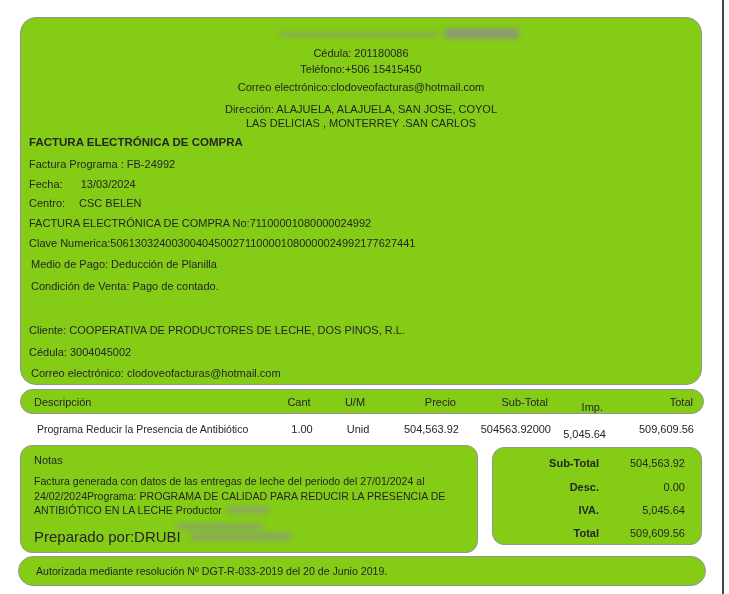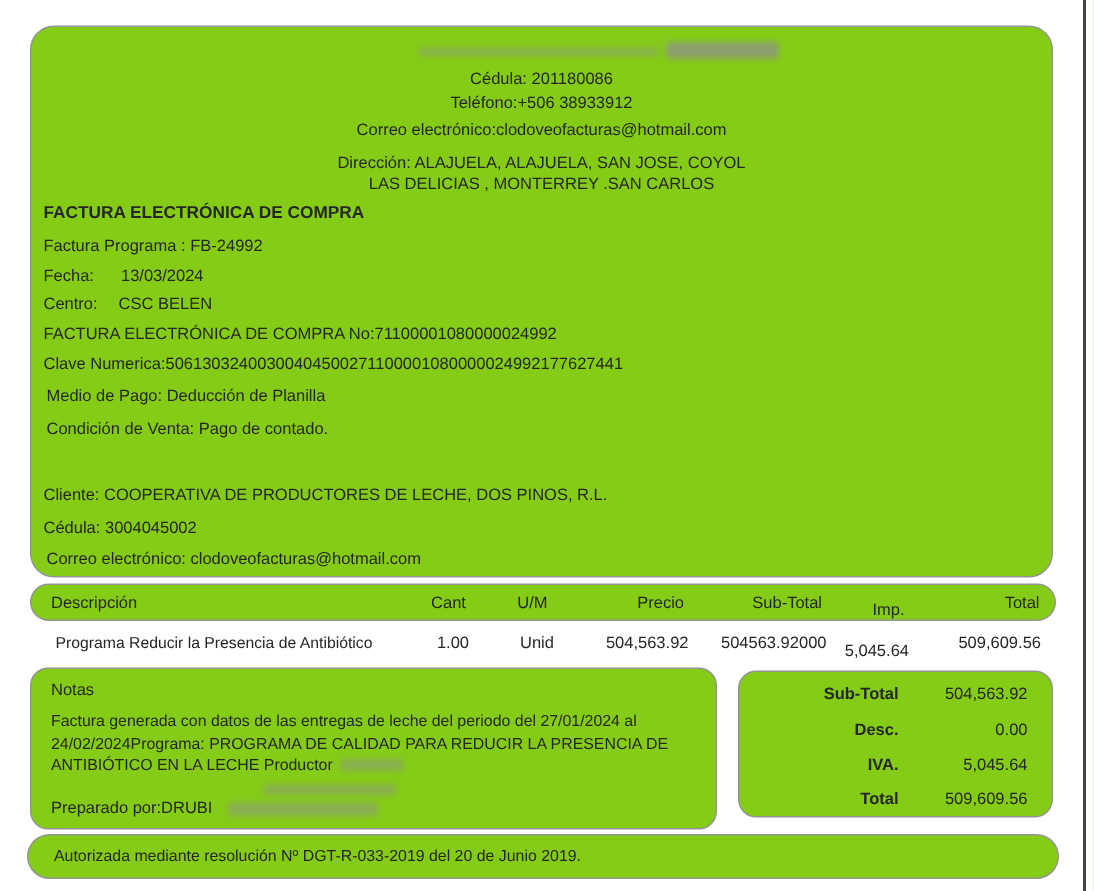--- a/index.html
+++ b/index.html
@@ -28,21 +28,21 @@
   .col-um{width:62px;text-align:center;}
   .col-precio{width:70px;text-align:right;}
   .col-sub{width:92px;text-align:right;}
   .col-imp{width:55px;text-align:right;margin-top:10px;}
   .col-total{flex:1;text-align:right;}
   .item-row .col-desc{font-size:10.5px;padding-left:4px;}
 
   .notes-title{position:absolute;left:13px;top:8px;font-size:11px;}
   .notes-body{position:absolute;left:13px;top:28px;width:425px;font-size:10.6px;line-height:14.5px;}
   .notes-l3{display:flex;align-items:center;gap:5px;}
-  .prepared{position:absolute;left:13px;bottom:7px;font-size:11px;display:flex;align-items:center;gap:10px;}
+  .prepared{position:absolute;left:13px;bottom:7px;font-size:15px;display:flex;align-items:center;gap:10px;}
 
   .smudge{background:#8f8f8f;filter:blur(2px);opacity:.5;border-radius:2px;}
   .name-smudge-wrap{position:absolute;top:8px;left:258px;width:240px;height:15px;}
   .name-smudge-a{position:absolute;left:0;top:6px;width:160px;height:5px;}
   .name-smudge-b{position:absolute;left:165px;top:2px;width:75px;height:11px;opacity:.75;}
   .sm-inline{display:inline-block;width:42px;height:8px;}
   .sm-line2{position:absolute;left:155px;top:77px;width:88px;height:7px;}
   .sm-prep{display:inline-block;width:100px;height:9px;}
 
   .tot-row{position:absolute;left:0;width:100%;display:flex;align-items:center;}
@@ -59,21 +59,21 @@
   <div class="edge-line"></div>
 
   <div class="box box1">
 
     <div class="name-smudge-wrap">
       <div class="smudge name-smudge-a"></div>
       <div class="smudge name-smudge-b"></div>
     </div>
 
     <div class="cline" style="top:29px">Cédula: 201180086</div>
-    <div class="cline" style="top:45px">Teléfono:+506 38933912</div>
+    <div class="cline" style="top:45px">Teléfono:+506 15415450</div>
     <div class="cline" style="top:63px">Correo electrónico:clodoveofacturas@hotmail.com</div>
     <div class="cline" style="top:85px">Dirección: ALAJUELA, ALAJUELA, SAN JOSE, COYOL</div>
     <div class="cline" style="top:99px">LAS DELICIAS , MONTERREY .SAN CARLOS</div>
 
     <div class="iline doc-title" style="top:118px">FACTURA ELECTRÓNICA DE COMPRA</div>
     <div class="iline" style="top:140px">Factura Programa : FB-24992</div>
 
     <div class="iline" style="top:160px">
       <span>Fecha:</span><span class="lbl-gap18">13/03/2024</span>
     </div>

